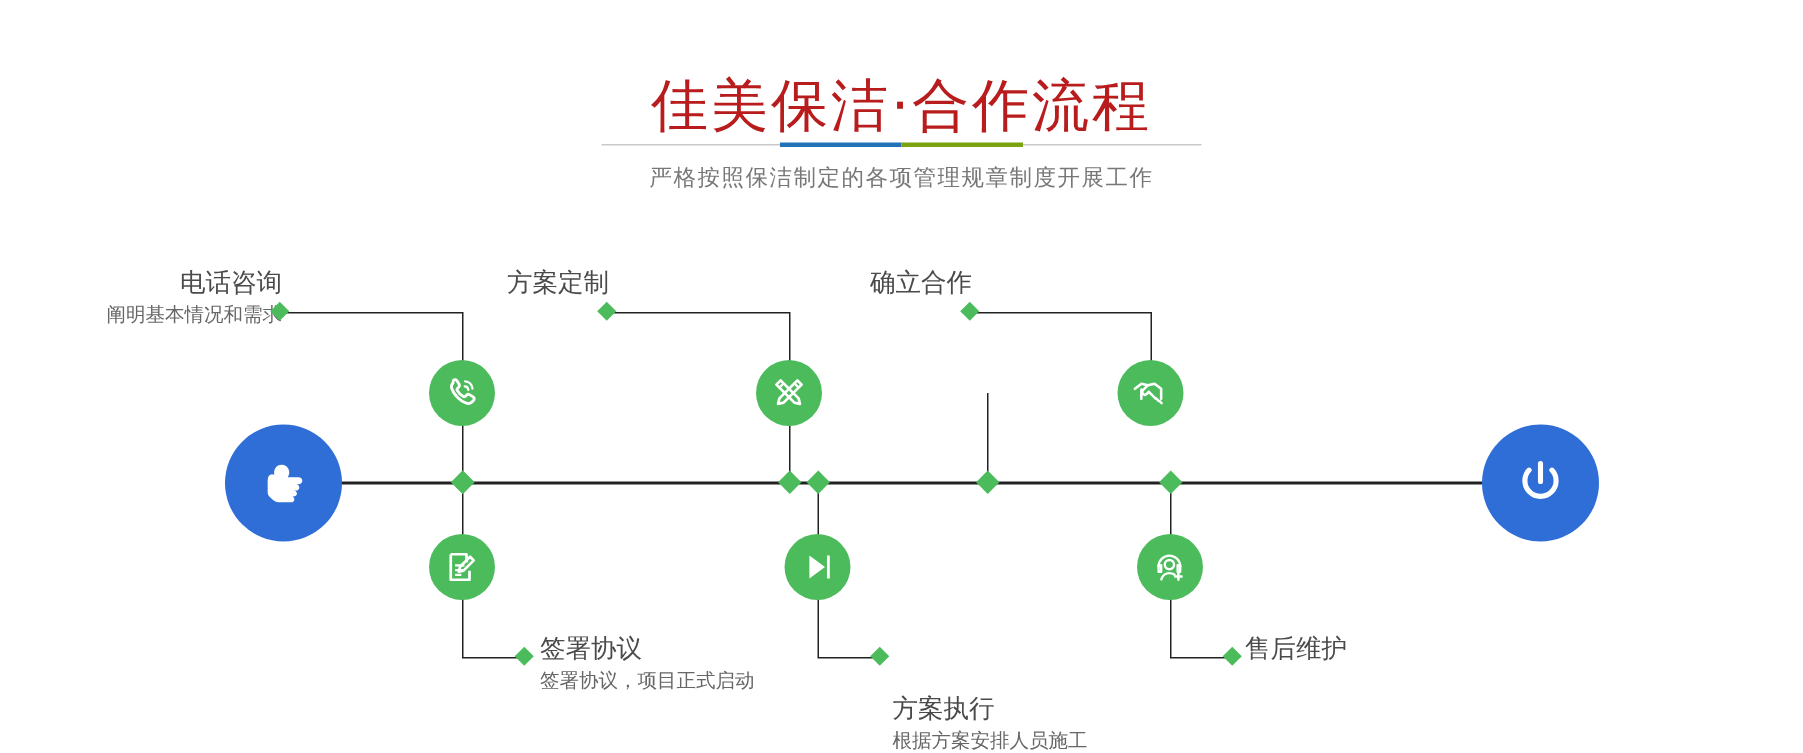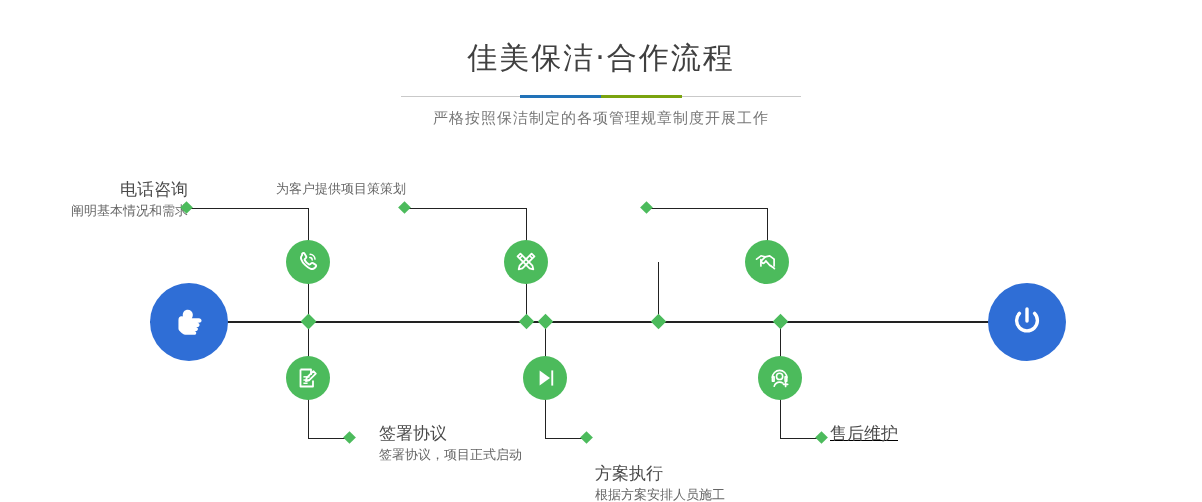--- a/index.html
+++ b/index.html
@@ -20,25 +20,25 @@
     position: absolute;
     left: 0;
     top: 0;
     width: 1202px;
     height: 150px;
     text-align: center;
   }
   #page-title {
     position: absolute;
     left: 0;
-    top: 32px;
-    width: 1202px;
-    font-size: 30px;
+    top: 44px;
+    width: 1202px;
+    font-size: 38px;
     line-height: 52px;
-    color: #404040;
+    color: #b91c1c;
     letter-spacing: 2px;
     font-weight: normal;
     white-space: nowrap;
   }
   #divider {
     position: absolute;
     left: 401px;
     top: 95px;
     width: 400px;
     height: 3px;
@@ -251,21 +251,21 @@
           <path fill="none" stroke="#ffffff" stroke-width="1.8" stroke-linejoin="round" d="M5.5 4.5h10.5v5.5"></path>
           <path fill="none" stroke="#ffffff" stroke-width="1.8" stroke-linejoin="round" d="M5.5 4.5v17h12.5v-6"></path>
           <path fill="#ffffff" d="M8.4 11.1h6.2v1.5H8.4z"></path>
           <path fill="#ffffff" d="M8.4 14.3h6.2v1.5H8.4z"></path>
           <path fill="#ffffff" d="M8.4 17.5h4.2v1.5H8.4z"></path>
           <path fill="none" stroke="#ffffff" stroke-width="1.8" stroke-linejoin="round" d="M18.4 6.2l2.4 2.4-6.8 6.8-3.1 0.7 0.7-3.1z"></path>
         </svg>
       </span>
     </div>
 
-    <div class="label-block bot" style="left:379px; top:272px; width:260px;">
+    <div class="label-block bot" style="left:360px; top:272px; width:260px;">
       <div class="label-title">签署协议</div>
       <div class="label-desc">签署协议，项目正式启动</div>
     </div>
   </div>
 
   <div>
     <span class="diamond" style="left:521px; top:166px;"></span>
     <span class="stem" style="left:526px; top:112px; height:60px;"></span>
     <span class="lead-h" style="left:406px; top:58px;  width:120px;"></span>
     <span class="lead-v" style="left:526px; top:58px;  height:55px;"></span>
@@ -276,21 +276,21 @@
         <svg width="26" height="26" viewBox="0 0 26 26">
           <path fill="none" stroke="#ffffff" stroke-width="1.8" stroke-linejoin="round" d="M18.6 4.6l2.8 2.8-12 12-3.7 0.9 0.9-3.7z"></path>
           <path fill="none" stroke="#ffffff" stroke-width="1.5" d="M16.6 6.6l2.8 2.8"></path>
           <path fill="none" stroke="#ffffff" stroke-width="1.8" stroke-linejoin="round" d="M7.4 4.6l-2.8 2.8 12 12 3.7 0.9-0.9-3.7z"></path>
           <path fill="none" stroke="#ffffff" stroke-width="1.5" d="M9.4 6.6l-2.8 2.8"></path>
         </svg>
       </span>
     </div>
 
     <div class="label-block top" style="left:168px; top:28px; width:238px;">
-      <div class="label-desc">为客户提供项目策策划</div>
+      <div class="label-title">方案定制</div>
     </div>
   </div>
 
   <div>
     <span class="diamond" style="left:540px; top:166px;"></span>
     <span class="stem" style="left:545px; top:172px; height:60px;"></span>
     <span class="lead-v" style="left:545px; top:232px; height:56px;"></span>
     <span class="lead-h" style="left:545px; top:288px; width:40px;"></span>
     <span class="diamond" style="left:582px; top:283px; width:9px; height:9px;"></span>
 
@@ -321,20 +321,21 @@
         <svg width="27" height="27" viewBox="0 0 27 27">
           <path fill="none" stroke="#ffffff" stroke-width="1.7" stroke-linejoin="round" stroke-linecap="round" d="M2.6 10.2l4.4-3.4 4.2 1.1 4.5-1.1 4.4 3.4"></path>
           <path fill="none" stroke="#ffffff" stroke-width="1.7" stroke-linejoin="round" stroke-linecap="round" d="M11.2 7.9L8 11.1c-0.7 0.7-0.7 1.8 0 2.5 0.7 0.7 1.8 0.7 2.5 0l1.4-1.4"></path>
           <path fill="none" stroke="#ffffff" stroke-width="1.7" stroke-linejoin="round" stroke-linecap="round" d="M11.9 12.2l2.2 2.2M14.4 14.8l2 2M16.8 16.6l1.6 1.6M19.1 18.4l1.3 1.3"></path>
           <path fill="none" stroke="#ffffff" stroke-width="1.7" stroke-linejoin="round" stroke-linecap="round" d="M20.1 10.6v6.3M6.9 10.6v6.3"></path>
         </svg>
       </span>
     </div>
 
     <div class="label-block top" style="left:410px; top:28px; width:238px;">
+      <div class="label-title">确立合作</div>
     </div>
   </div>
 
   <div>
     <span class="diamond" style="left:775px; top:166px;"></span>
     <span class="stem" style="left:780px; top:172px; height:60px;"></span>
     <span class="lead-v" style="left:780px; top:232px; height:56px;"></span>
     <span class="lead-h" style="left:780px; top:288px; width:40px;"></span>
     <span class="diamond" style="left:817px; top:283px; width:9px; height:9px;"></span>
 
@@ -343,18 +344,18 @@
         <svg width="26" height="26" viewBox="0 0 26 26">
           <path fill="none" stroke="#ffffff" stroke-width="1.6" stroke-linecap="round" d="M5.4 12.6a7.2 7.2 0 0 1 14.4 0"></path>
           <path fill="none" stroke="#ffffff" stroke-width="1.6" stroke-linejoin="round" d="M5.4 11.8h1.7v4.4H5.4zM18.1 11.8h1.7v4.4h-1.7z"></path>
           <circle cx="12.6" cy="11.4" r="3.1" fill="none" stroke="#ffffff" stroke-width="1.6"></circle>
           <path fill="none" stroke="#ffffff" stroke-width="1.6" stroke-linecap="round" d="M7.2 21.2c0.9-2.6 2.9-4.1 5.4-4.1 1.3 0 2.4 0.4 3.4 1"></path>
           <path fill="none" stroke="#ffffff" stroke-width="1.7" stroke-linecap="round" d="M18.6 17.2v4.2M16.5 19.3h4.2"></path>
         </svg>
       </span>
     </div>
 
-    <div class="label-block bot" style="left:830px; top:272px; width:290px;text-decoration:underline;">
+    <div class="label-block bot" style="left:830px; top:272px; width:290px;">
       <div class="label-title">售后维护</div>
     </div>
   </div>
 
 </div>
 
 </body></html>

